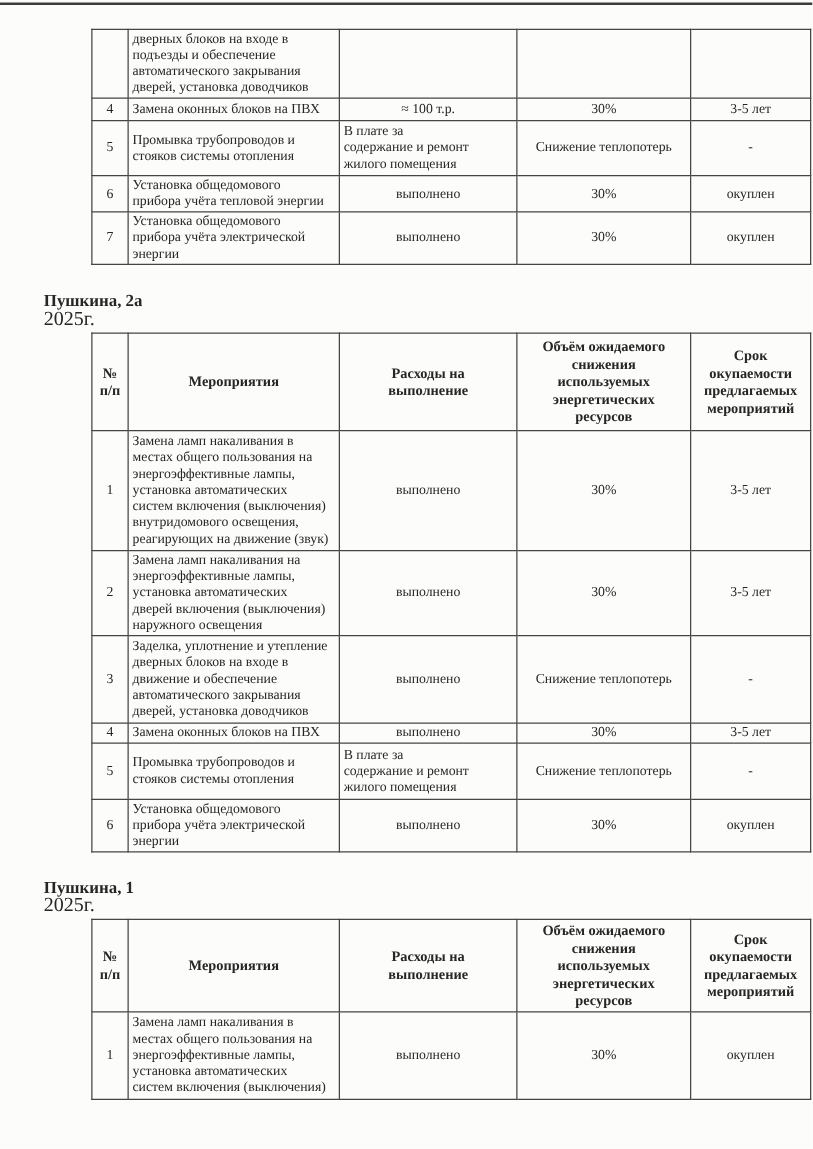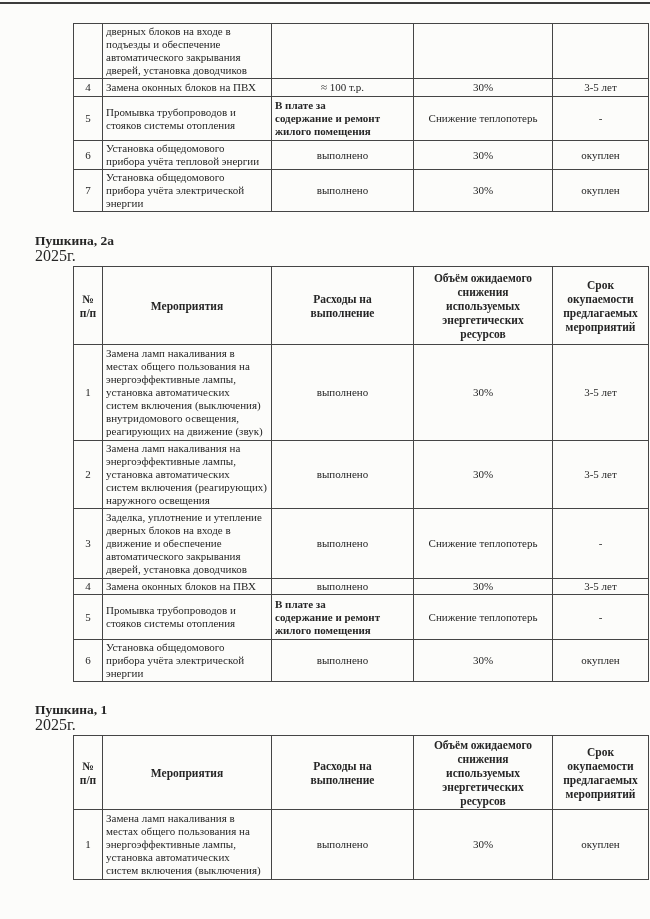--- a/index.html
+++ b/index.html
@@ -27,21 +27,21 @@
   table.t1{margin-top:23px;}
   table.doc td, table.doc th{
     border:1px solid #454545;
     vertical-align:middle;
     padding:1px 3px;
     white-space:pre-line;
     overflow:hidden;
   }
   td.c{text-align:center;}
   td.measure{text-align:left;padding-left:5px;padding-right:2px;}
-  td.cost-left{text-align:left;padding-left:7px;font-weight:bold;}
+  td.cost-left{text-align:left;padding-left:7px;}
   th.hd{
     font-weight:bold;
     text-align:center;
     font-size:11.5px;
     line-height:14px;
     padding:2px 2px;
   }
   .addr-title{
     text-align:left;
     font-weight:bold;
@@ -158,21 +158,21 @@
 реагирующих на движение (звук)</td>
         <td class="c">выполнено</td>
         <td class="c">30%</td>
         <td class="c">3-5 лет</td>
       </tr>
       <tr style="height:65px">
         <td class="c">2</td>
         <td class="measure">Замена ламп накаливания на
 энергоэффективные лампы,
 установка автоматических
-систем включения (реагирующих)
+дверей включения (выключения)
 наружного освещения</td>
         <td class="c">выполнено</td>
         <td class="c">30%</td>
         <td class="c">3-5 лет</td>
       </tr>
       <tr style="height:70px">
         <td class="c">3</td>
         <td class="measure">Заделка, уплотнение и утепление
 дверных блоков на входе в
 движение и обеспечение

